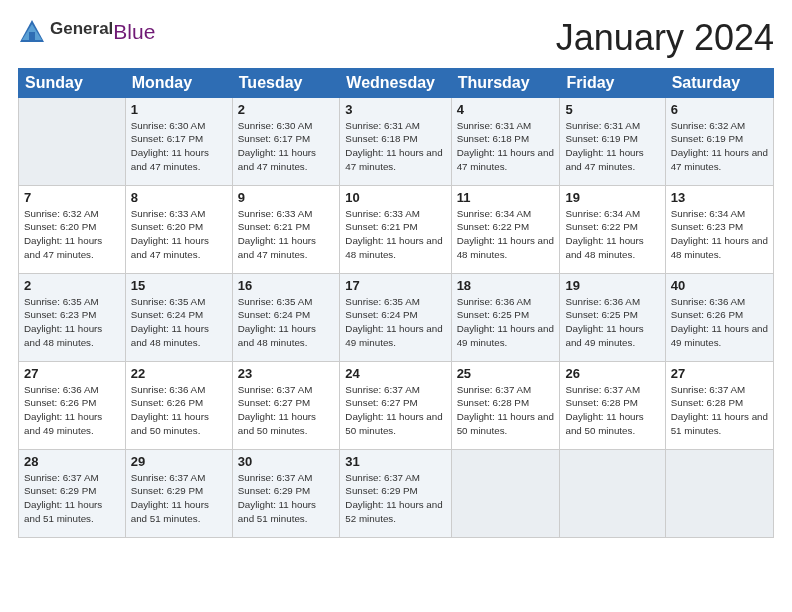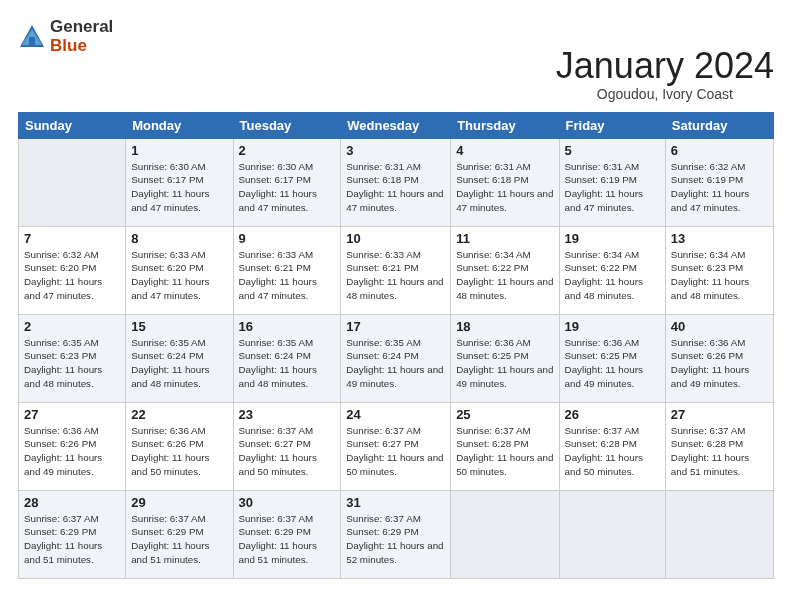--- a/index.html
+++ b/index.html
@@ -22,41 +22,40 @@
       align-items: flex-start;
       margin-bottom: 10px;
     }
     .logo {
       display: flex;
       align-items: center;
       gap: 0;
     }
     .logo-text {
       display: flex;
-      flex-direction: column;
+      flex-direction: row;
       line-height: 1.1;
     }
     .logo-general {
       font-size: 17px;
       font-weight: bold;
       color: #333;
     }
     .logo-blue {
-      font-size: 17px;
-      font-weight: bold;
-      color: #c2410c;
+      font-size: 21px;
+      font-weight: normal;
+      color: #701a75;
     }
     .logo-icon {
       width: 28px;
       height: 28px;
       margin-right: 4px;
     }
     .title-block {
-      text-align: center;
-      margin-top: 28px;
+      text-align: right;
     }
     .month-title {
       font-size: 36px;
       font-weight: normal;
       color: #222;
       line-height: 1.1;
     }
     .subtitle {
       font-size: 14px;
       color: #444;
@@ -64,21 +63,21 @@
     .calendar {
       width: 100%;
       border-collapse: collapse;
       font-size: 10.5px;
     }
     .calendar th {
       background: #2e6db4;
       color: #fff;
       text-align: left;
       padding: 5px 6px;
-      font-size: 13px;
+      font-size: 16px;
       font-weight: bold;
       border: 1px solid #2e6db4;
     }
     .calendar td {
       vertical-align: top;
       border: 1px solid #ccc;
       padding: 4px 5px;
       width: 113px;
       min-height: 80px;
       height: 88px;
@@ -116,21 +115,20 @@
         <polygon points="14,6 24,22 4,22" fill="#5a9fd4"></polygon>
         <rect x="11" y="14" width="6" height="8" fill="#2e6db4"></rect>
       </svg>
       <div class="logo-text">
         <span class="logo-general">General</span>
         <span class="logo-blue">Blue</span>
       </div>
     </div>
     <div class="title-block">
       <div class="month-title">January 2024</div>
-      <div class="subtitle">Ogoudou, Ivory Coast</div>
     </div>
   </div>
 
   <table class="calendar">
     <thead>
       <tr>
         <th>Sunday</th>
         <th>Monday</th>
         <th>Tuesday</th>
         <th>Wednesday</th>

